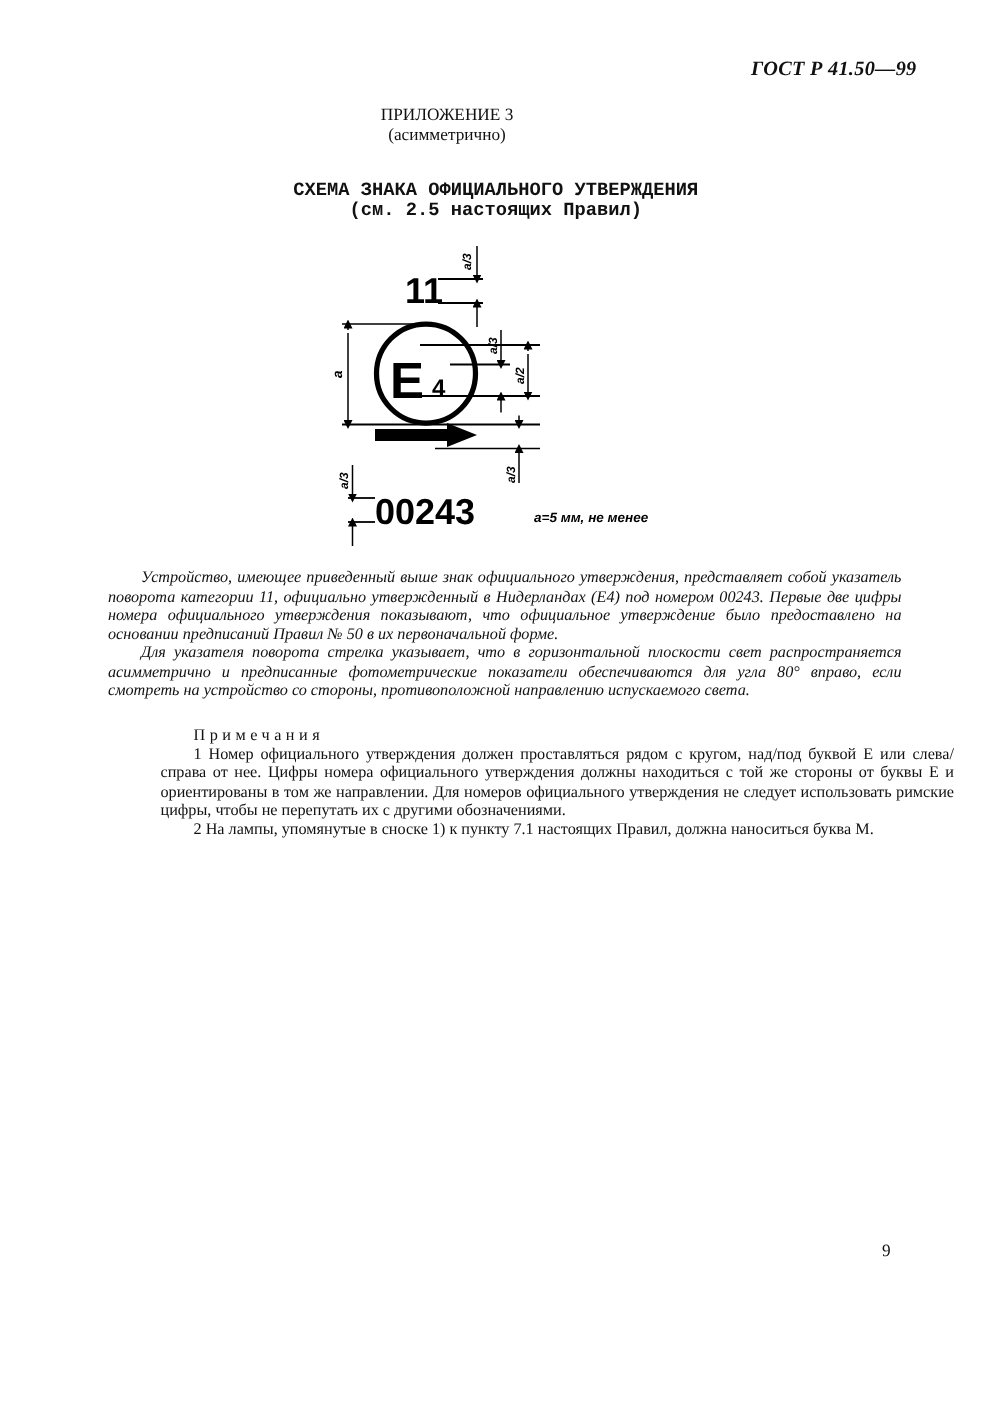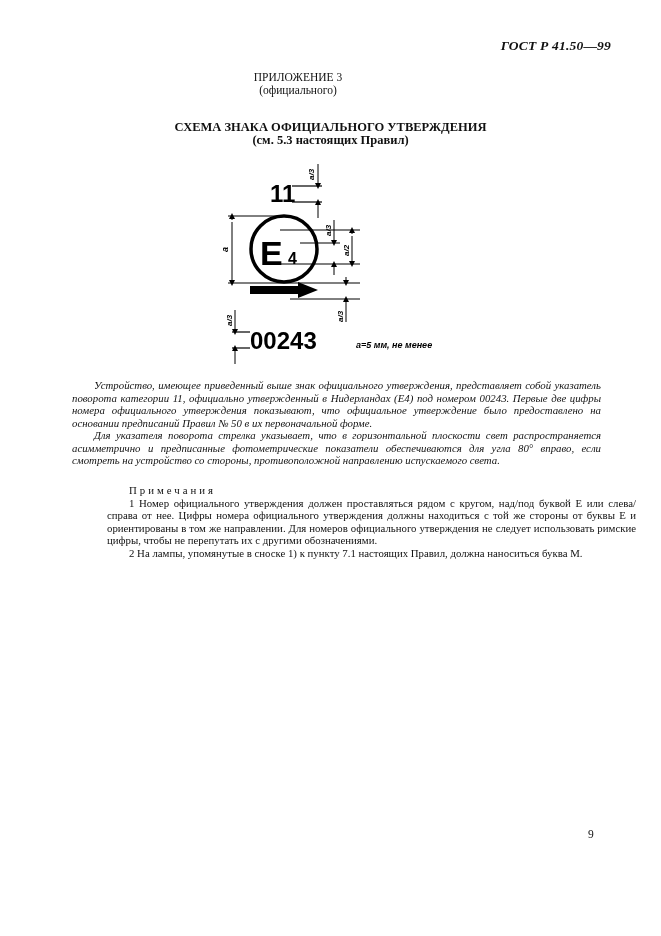--- a/index.html
+++ b/index.html
@@ -1,39 +1,39 @@
 <!DOCTYPE html>
 <html><head>
 <meta charset="utf-8">
 <style>
   html, body { margin: 0; padding: 0; background: #ffffff; }
   body { width: 661px; height: 936px; position: relative; overflow: hidden;
          font-family: "Liberation Serif", "DejaVu Serif", serif; color: #111; }
   .header-code { position: absolute; top: 38px; right: 50px; font-weight: bold; font-size: 13.5px; letter-spacing: 0.2px; font-style: italic; }
   .appendix { position: absolute; top: 71px; left: 0; width: 596px; text-align: center; font-size: 11.5px; line-height: 13px; }
-  .title { position: absolute; top: 121px; left: 0; width: 661px; text-align: center; font-weight: bold; font-size: 12.5px; line-height: 13px; }
+  .title { position: absolute; top: 121px; left: 0; width: 661px; text-align: center; font-weight: bold; font-size: 12.5px; line-height: 13px; font-family: Liberation Mono, monospace; }
   .diagram { position: absolute; left: 200px; top: 150px; width: 260px; height: 220px; }
   .body-text { position: absolute; left: 72px; width: 529px; font-size: 10.8px; line-height: 12.5px; text-align: justify; }
   .body-text p { margin: 0; text-indent: 22px; }
   .body-text p.notes-heading { letter-spacing: 3px; }
   .page-number { position: absolute; top: 828px; left: 588px; font-size: 11.5px; }
 </style>
 </head>
 <body>
 
 <div class="header-code">ГОСТ Р 41.50—99</div>
 
 <div class="appendix">
   <div>ПРИЛОЖЕНИЕ 3</div>
-  <div>(официального)</div>
+  <div>(асимметрично)</div>
 </div>
 
 <div class="title">
   <div>СХЕМА ЗНАКА ОФИЦИАЛЬНОГО УТВЕРЖДЕНИЯ</div>
-  <div>(см.  5.3 настоящих Правил)</div>
+  <div>(см.  2.5 настоящих Правил)</div>
 </div>
 
 <svg class="diagram" viewBox="0 0 260 220" xmlns="http://www.w3.org/2000/svg">
   <defs>
     <marker id="ah" markerWidth="6" markerHeight="6" refX="3" refY="3" orient="auto">
       <path d="M0,0 L6,3 L0,6 z" fill="#000"></path>
     </marker>
   </defs>
   <g font-family="Liberation Sans, DejaVu Sans, sans-serif" fill="#000">
 

